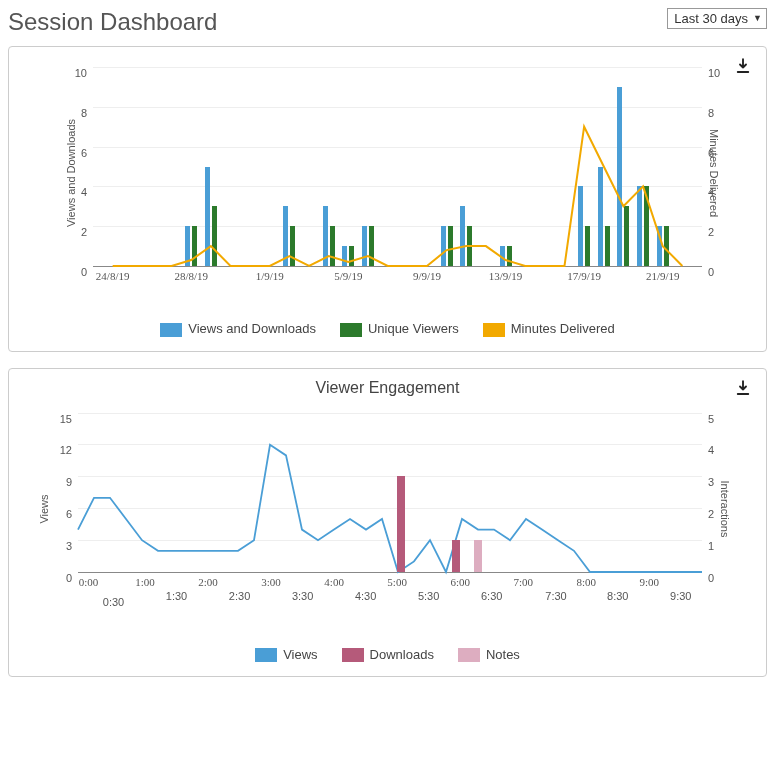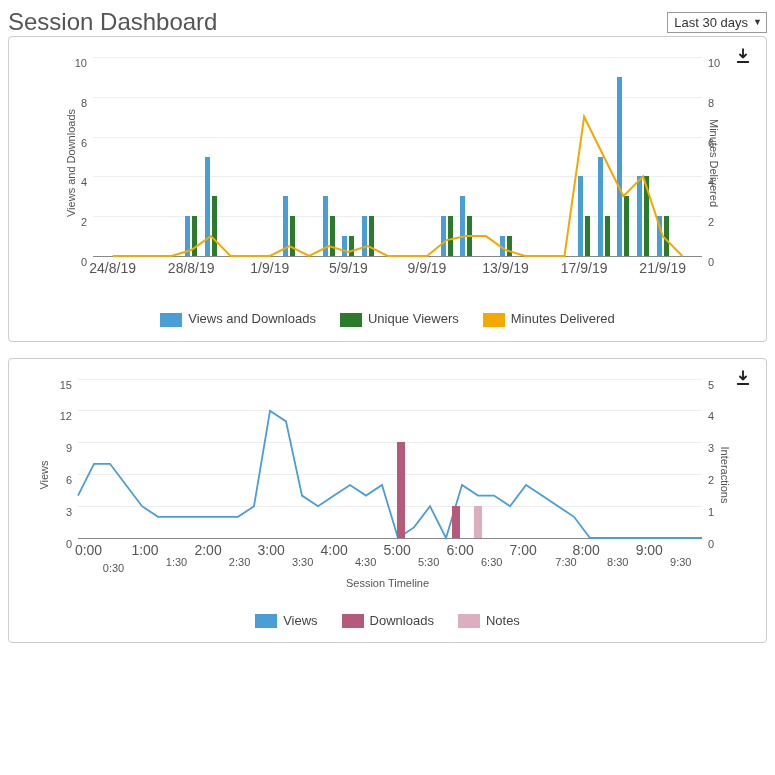--- a/index.html
+++ b/index.html
@@ -1,29 +1,29 @@
 <!DOCTYPE html>
 <html><head>
 <meta charset="utf-8">
 <style>
   * { box-sizing: border-box; margin: 0; padding: 0; }
   body { font-family: "Segoe UI", Arial, sans-serif; background: #fff; width: 775px; padding: 8px; }
-  .header-row { display: flex; justify-content: space-between; align-items: center; margin-bottom: 0; }
+  .header-row { display: flex; justify-content: space-between; align-items: flex-start; margin-bottom: 10px; }
   .page-title { font-size: 24px; font-weight: 300; color: #555; }
   .range-select { border: 1px solid #999; background: #fff; font-size: 13px; padding: 2px 18px 2px 6px; color: #333; position: relative; cursor: pointer; }
   .range-select::after { content: "▼"; font-size: 9px; position: absolute; right: 4px; top: 4px; color: #333; }
   .card { border: 1px solid #ccc; border-radius: 4px; padding: 10px 14px 14px 14px; margin-bottom: 16px; position: relative; }
   .card-title { text-align: center; font-size: 16px; font-weight: 400; color: #444; margin-bottom: 6px; }
   .dl-icon { position: absolute; top: 10px; right: 14px; width: 18px; height: 18px; cursor: pointer; }
   .chart-zone { position: relative; width: 100%; height: 240px; }
   .plot { position: absolute; border-bottom: 1px solid #888; }
   .ytick { position: absolute; right: 100%; padding-right: 6px; font-size: 11px; color: #555; transform: translateY(50%); }
   .ytick-r { position: absolute; left: 100%; padding-left: 6px; font-size: 11px; color: #555; transform: translateY(50%); }
   .grid { position: absolute; left: 0; right: 0; border-top: 1px solid #eee; }
-  .xtick { position: absolute; top: 100%; font-size: 14px; color: #555; transform: translateX(-50%); padding-top: 4px; white-space: nowrap; }
+  .xtick { position: absolute; top: 100%; font-size: 11px; color: #555; transform: translateX(-50%); padding-top: 4px; white-space: nowrap; font-family: Liberation Serif, serif; }
   .ylabel { position: absolute; font-size: 11px; color: #555; transform: rotate(-90deg); transform-origin: center; }
   .ylabel-r { position: absolute; font-size: 11px; color: #555; transform: rotate(90deg); transform-origin: center; }
   .xlabel { text-align: center; font-size: 11px; color: #555; margin-top: 2px; }
   .legend { display: flex; justify-content: center; gap: 24px; margin-top: 24px; font-size: 13px; color: #444; align-items: center; }
   .swatch { display: inline-block; width: 22px; height: 14px; vertical-align: middle; margin-right: 6px; }
   svg.lines { position: absolute; left: 0; top: 0; overflow: visible; }
   .bar { position: absolute; bottom: 0; }
   .xtick-row2 { position: absolute; top: 100%; font-size: 11px; color: #555; transform: translateX(-50%); padding-top: 18px; white-space: nowrap; }
 </style>
 </head>
@@ -104,20 +104,21 @@
   </div>
 
   <div class="legend">
     <span><span class="swatch" style="background:#4a9ed6"></span><span>Views and Downloads</span></span>
     <span><span class="swatch" style="background:#2c7a2c"></span><span>Unique Viewers</span></span>
     <span><span class="swatch" style="background:#f2a900"></span><span>Minutes Delivered</span></span>
   </div>
 </div>
 
 <div class="card">
+  <div class="card-title">Viewer Engagement</div>
   <svg class="dl-icon" viewBox="0 0 24 24">
       <path d="M12 3v11m0 0l-4-4m4 4l4-4M5 20h14" stroke="#222" stroke-width="2.5" fill="none" stroke-linecap="round"></path>
     </svg>
 
   <div class="chart-zone" style="height:220px">
     <div class="ylabel" style="left:6px; top:100px;">Views</div>
     <div class="ylabel-r" style="right:-2px; top:100px;">Interactions</div>
     <div class="plot" id="plot2" style="left:55px; right:50px; top:10px; bottom:50px;">
         <div class="ytick" style="bottom: -6px;">0</div>
         <div class="grid" style="top: 127.2px;"></div>
@@ -144,33 +145,32 @@
         <div class="xtick-row2" style="left: 161.576px;">2:30</div>
         <div class="xtick" style="left: 193.091px;">3:00</div>
         <div class="xtick-row2" style="left: 224.606px;">3:30</div>
         <div class="xtick" style="left: 256.121px;">4:00</div>
         <div class="xtick-row2" style="left: 287.636px;">4:30</div>
         <div class="xtick" style="left: 319.152px;">5:00</div>
         <div class="xtick-row2" style="left: 350.667px;">5:30</div>
         <div class="xtick" style="left: 382.182px;">6:00</div>
         <div class="xtick-row2" style="left: 413.697px;">6:30</div>
         <div class="xtick" style="left: 445.212px;">7:00</div>
-        <div class="xtick-row2" style="left: 488px;">7:30</div>
+        <div class="xtick-row2" style="left: 478px;">7:30</div>
         <div class="xtick" style="left: 508.242px;">8:00</div>
         <div class="xtick-row2" style="left: 539.758px;">8:30</div>
         <div class="xtick" style="left: 571.273px;">9:00</div>
         <div class="xtick-row2" style="left: 602.788px;">9:30</div>
         <svg class="lines" width="624" height="159">
           <polyline points="0,116.6 16,84.8 32,84.8 48,106 64,127.2 80,137.8 96,137.8 112,137.8 128,137.8 144,137.8 160,137.8 176,127.2 192,31.799999999999997 208,42.400000000000006 224,116.6 240,127.2 256,116.6 272,106 288,116.6 304,106 320,159 336,148.4 352,127.2 368,159 384,106 400,116.6 416,116.6 432,127.2 448,106 464,116.6 480,127.2 496,137.8 512,159 528,159 544,159 560,159 576,159 592,159 608,159 624,159" fill="none" stroke="#4a9ed6" stroke-width="1.8"></polyline>
         </svg>
         <div class="bar" style="left: 318.947px; width: 8px; height: 95.4px; background: rgb(181, 90, 122);"></div>
         <div class="bar" style="left: 373.684px; width: 8px; height: 31.8px; background: rgb(181, 90, 122);"></div>
         <div class="bar" style="left: 395.579px; width: 8px; height: 31.8px; background: rgb(221, 173, 192);"></div>
       </div>
-    <div class="xlabel" style="position:absolute; left:0; right:0; bottom:0;">Session Timeline</div>
   </div>
 
   <div class="legend">
     <span><span class="swatch" style="background:#4a9ed6"></span><span>Views</span></span>
     <span><span class="swatch" style="background:#b55a7a"></span><span>Downloads</span></span>
     <span><span class="swatch" style="background:#ddadc0"></span><span>Notes</span></span>
   </div>
 </div>
 
 </body></html>

